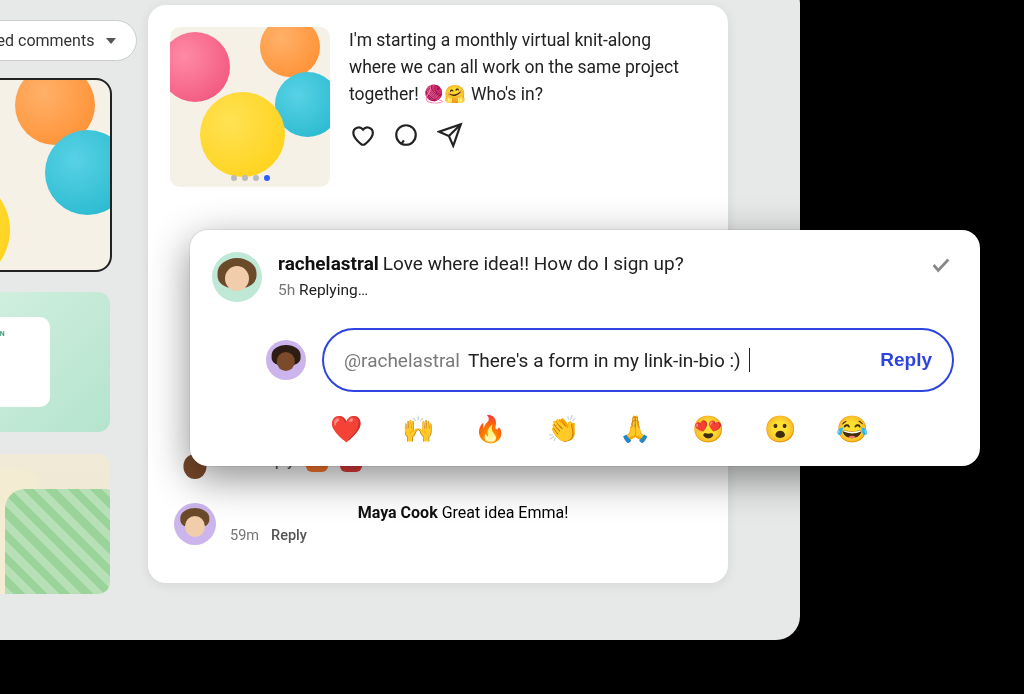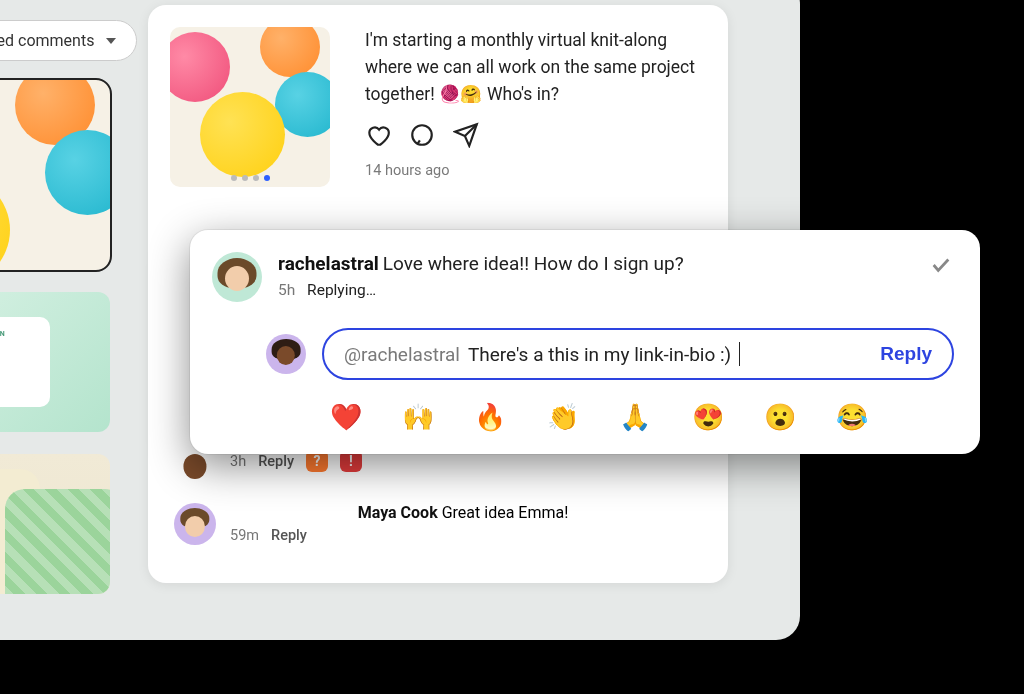--- a/index.html
+++ b/index.html
@@ -73,21 +73,21 @@
   
   .post-card {
     position: absolute;
     left: 198px; top: 25px;
     width: 580px;
     background: #fff;
     border-radius: 18px;
     box-shadow: 0 2px 12px rgba(0,0,0,.08);
     padding: 22px 28px 30px 22px;
   }
-  .post-top { display:flex; gap:35px; }
+  .post-top { display:flex; gap:19px; }
   .post-image {
     width: 160px; height: 160px;
     border-radius: 10px;
     background: #f6f1e6;
     position: relative;
     overflow: hidden;
     flex-shrink: 0;
   }
   .dots {
     position:absolute; bottom:6px; left:0; right:0;
@@ -157,32 +157,32 @@
   .pop-head { display:flex; gap:16px; align-items:flex-start; position:relative;}
   .pop-head .avatar { width:50px; height:50px; }
   .check-icon {
     position:absolute; right:2px; top:2px;
     width:22px; height:22px;
   }
   .check-icon svg { width:22px; height:22px; stroke:#888; stroke-width:3; fill:none; }
   .pop-name { font-weight:700; font-size:19px; color:#111;text-align:center;}
   .pop-text { font-size:19px; color:#222; }
   .pop-meta { color:#777; font-size:15.5px; margin-top:6px;}
-  .pop-meta .replying { color:#222; margin-left:8px; }
+  .pop-meta .replying { color:#222; }
 
   .reply-row {
     display:flex; gap:16px; align-items:center;
     margin-top:26px; margin-left:54px;
   }
   .reply-row .avatar { width:40px; height:40px; }
   .reply-input-wrap {
     flex:1;
     border: 2px solid #2d44e0;
     border-radius: 999px;
-    padding: 12px 20px;
+    padding: 18px 20px;
     display:flex; align-items:center; gap:8px;
     font-size: 19px;
   }
   .mention { color:#7a7a7a; }
   .reply-text-val { color:#222; }
   .cursor { width:1px; height:24px; background:#222; display:inline-block; }
   .reply-btn {
     color:#2d44e0; font-weight:700; font-size:19px; margin-left:auto;
     background:none; border:none; cursor:pointer;
   }
@@ -255,21 +255,20 @@
               </svg></span>
           <span><svg viewBox="0 0 24 24">
                 <circle cx="12" cy="12" r="9"></circle>
                 <path d="M8 20l2-3"></path>
               </svg></span>
           <span><svg viewBox="0 0 24 24">
                 <path d="M22 2L11 13"></path>
                 <path d="M22 2l-7 20-4-9-9-4 20-7z"></path>
               </svg></span>
         </div>
-        <div class="post-time">14 hours ago</div>
       </div>
     </div>
 
     <div class="comments">
       <div class="comment">
         <div class="avatar" style="background:#fff;">
           <div class="face" style="background:#fff;">
             <div class="head" style="background:#7a4a2a;"></div>
           </div>
         </div>
@@ -333,21 +332,21 @@
 
   <div class="reply-row">
     <div class="avatar" style="background:#cbb5ec;">
       <div class="face">
         <div class="hair" style="background:#2e1d14;width:72%;height:52%;"></div>
         <div class="head" style="background:#7a4a2a;top:30%;width:46%;height:48%;"></div>
       </div>
     </div>
     <div class="reply-input-wrap">
       <span class="mention">@rachelastral</span>
-      <span class="reply-text-val">There's a this in my link-in-bio :)</span>
+      <span class="reply-text-val">There's a form in my link-in-bio :)</span>
       <span class="cursor"></span>
       <button class="reply-btn">Reply</button>
     </div>
   </div>
 
   <div class="emoji-row">
     <span>❤️</span>
     <span>🙌</span>
     <span>🔥</span>
     <span>👏</span>

